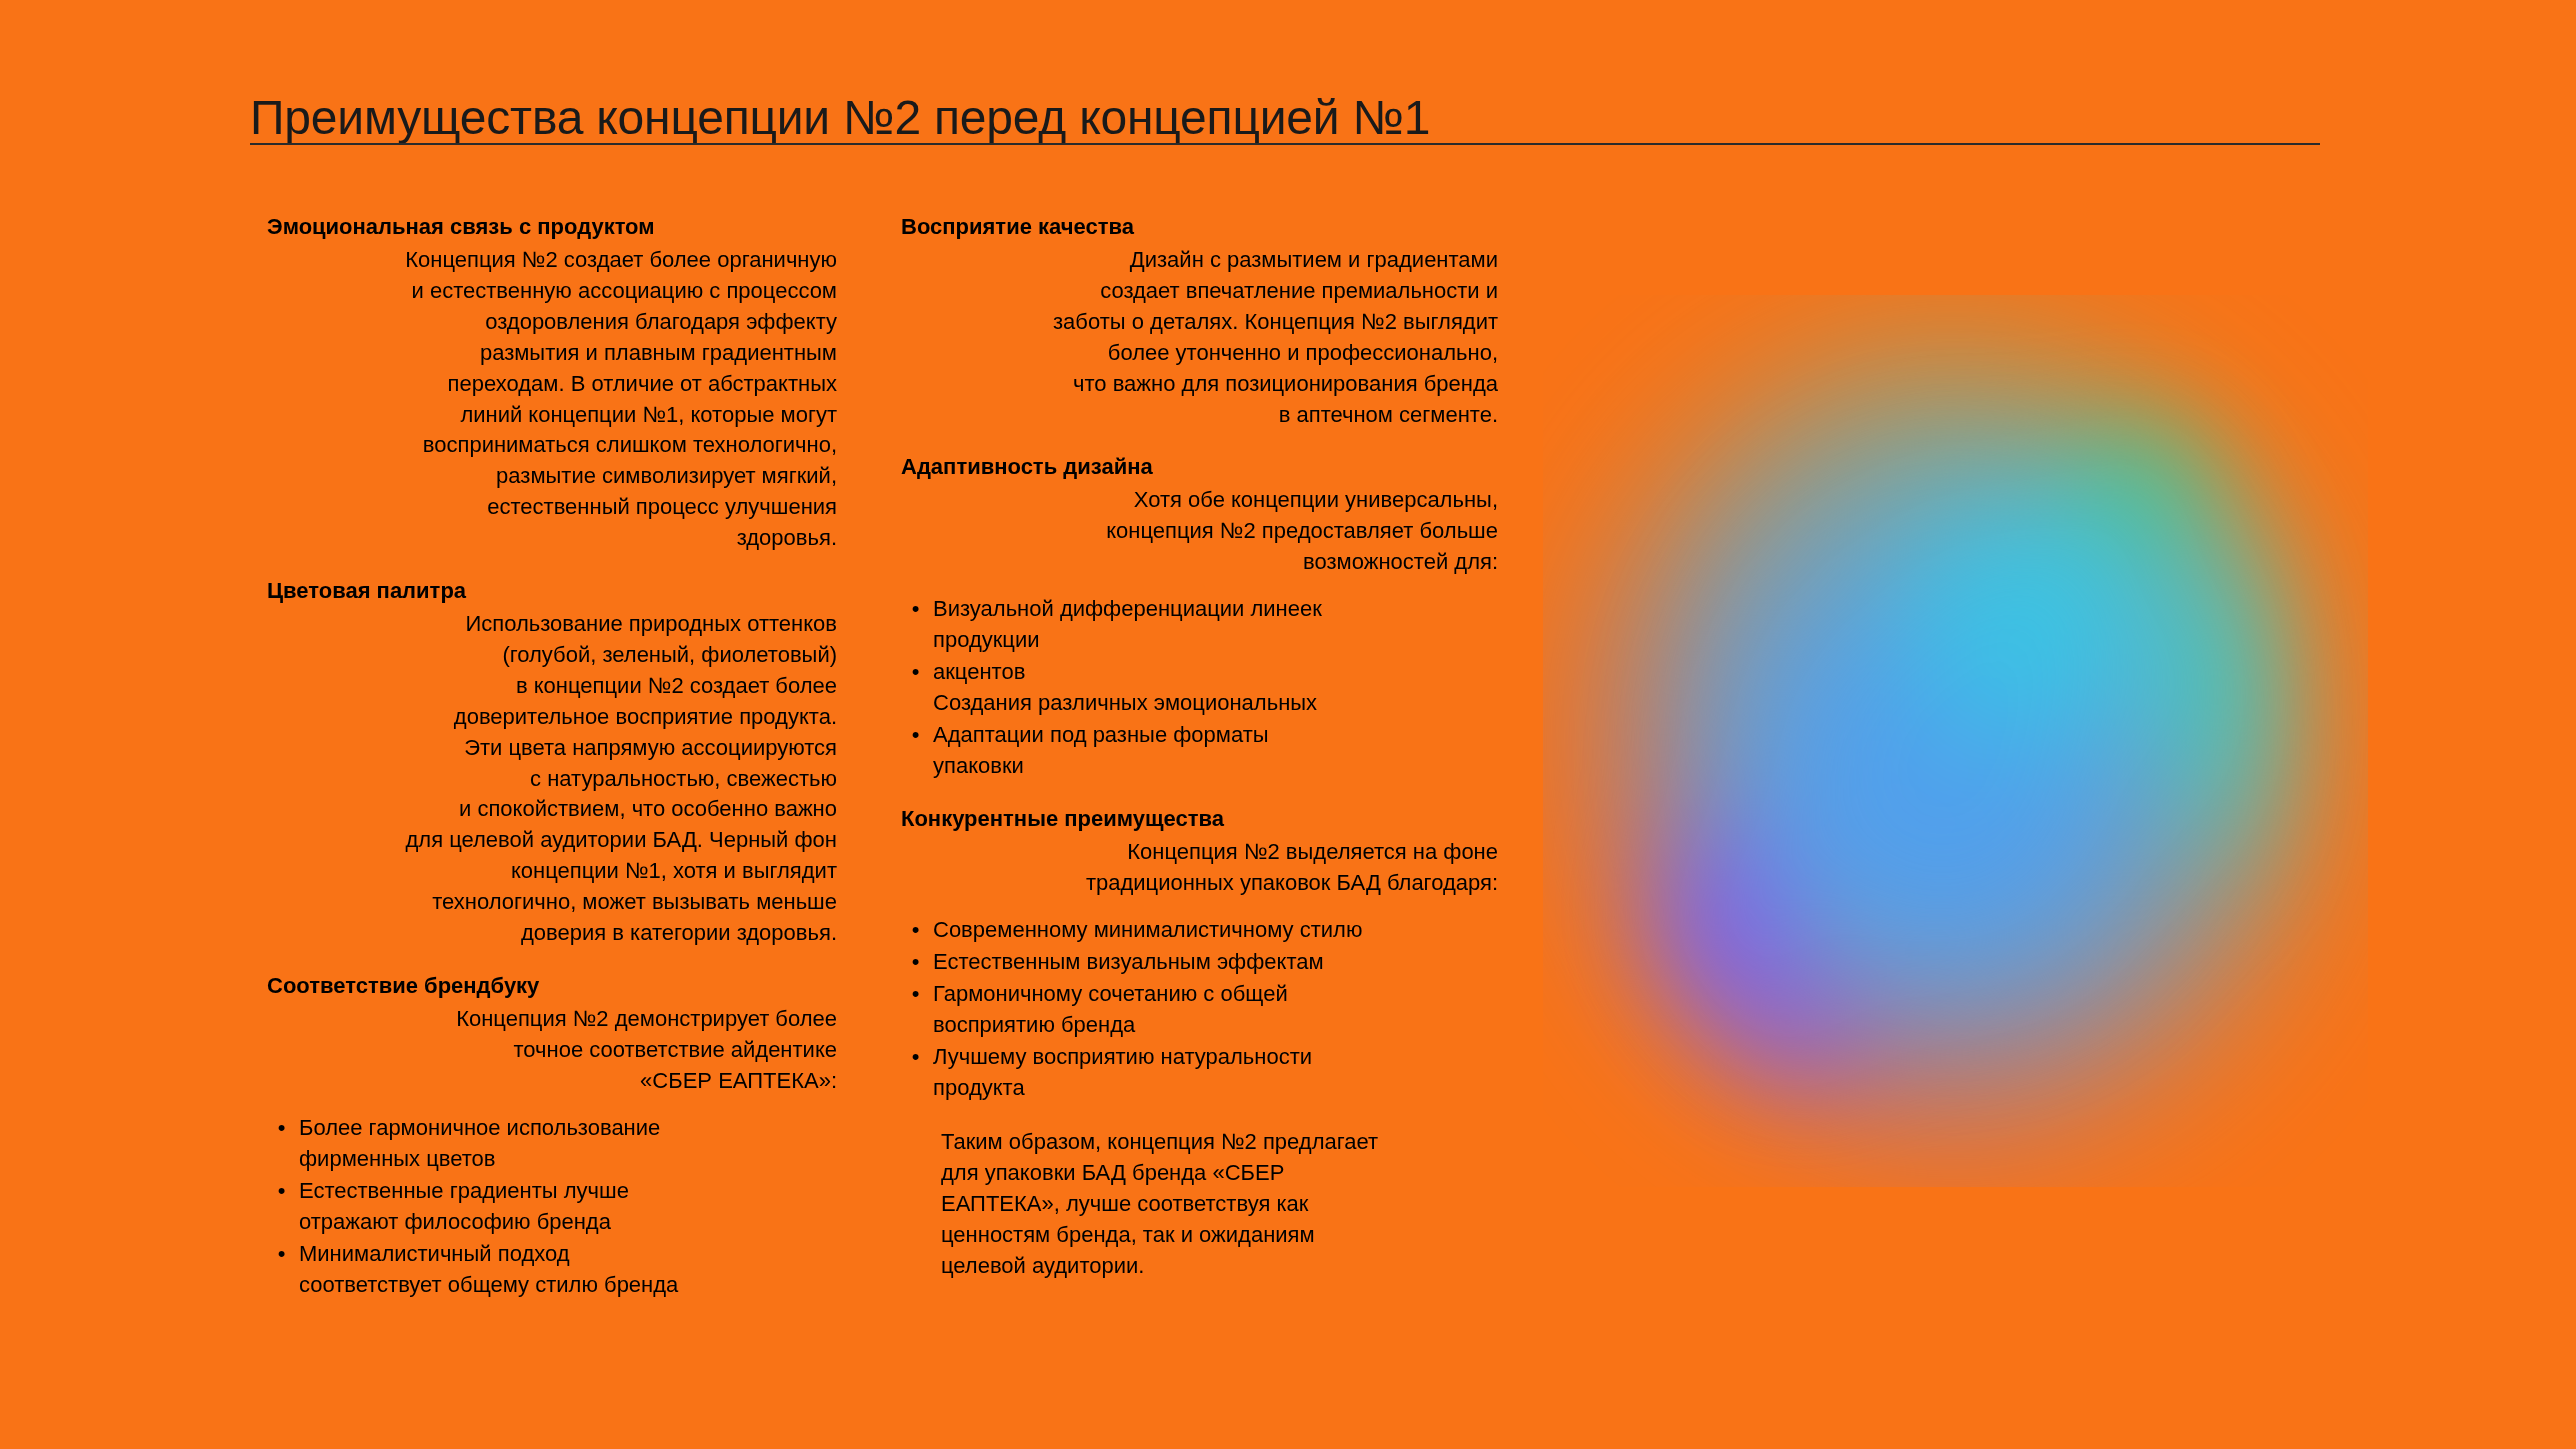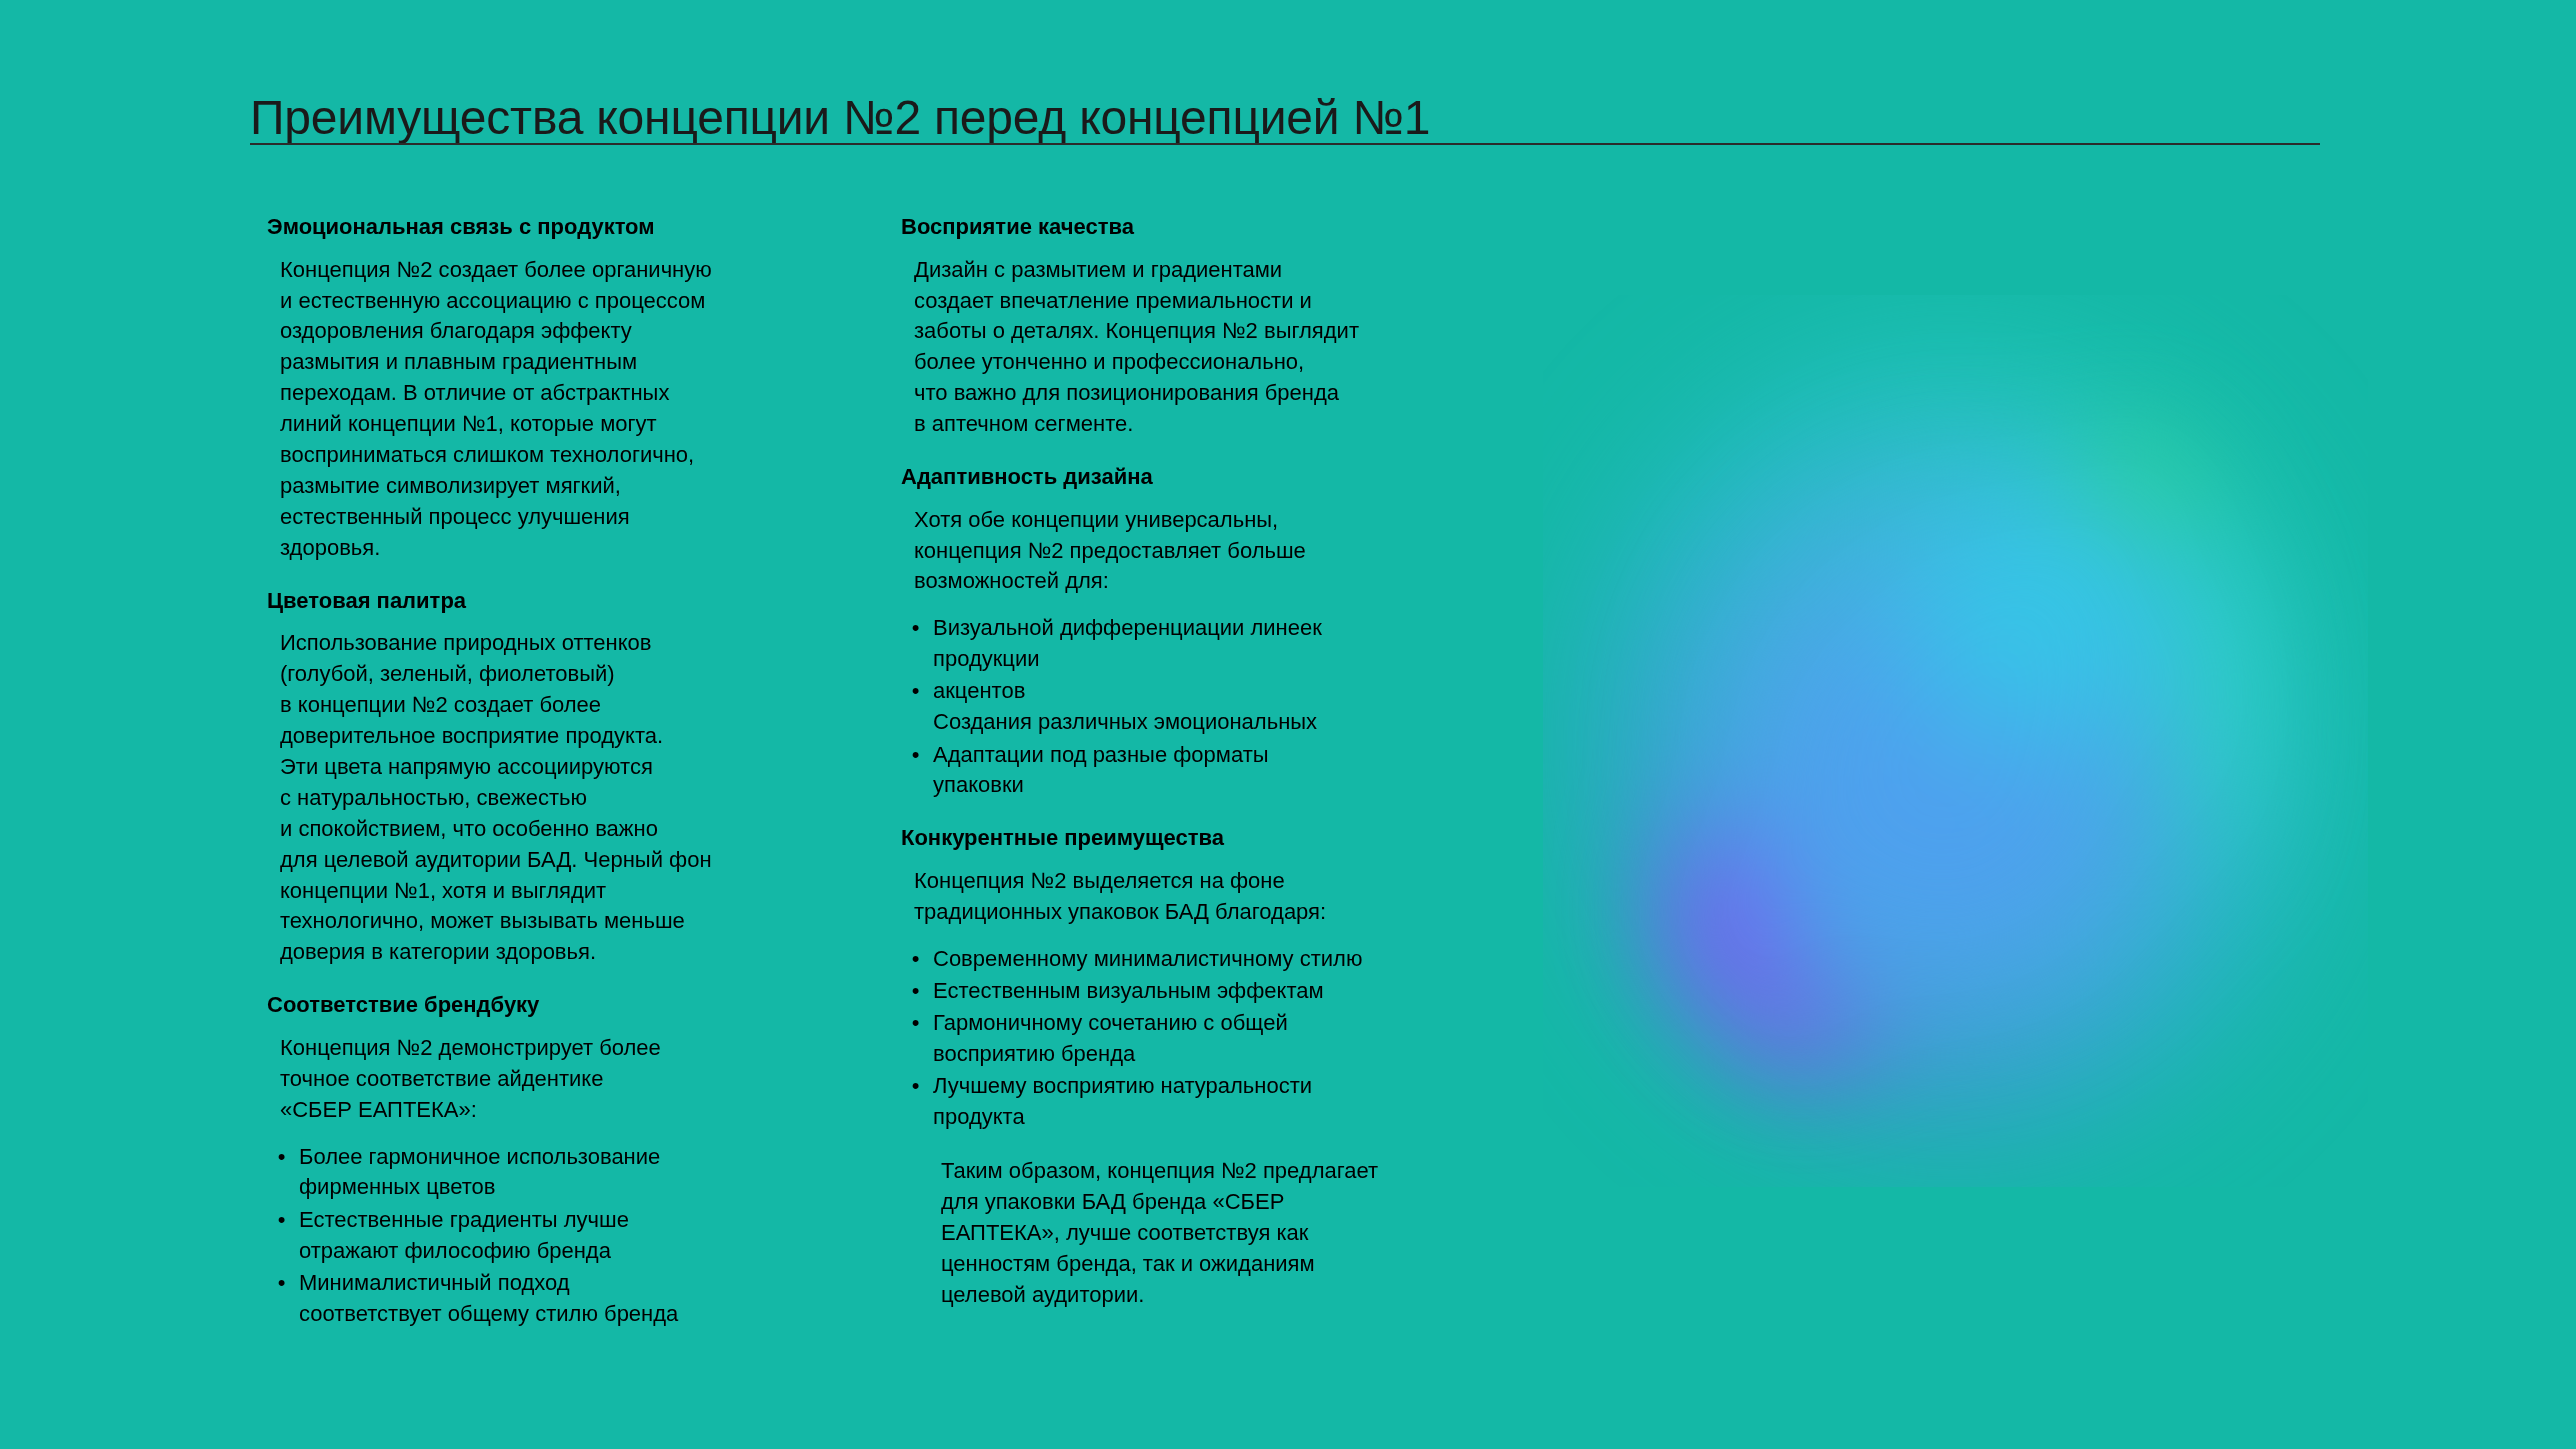--- a/index.html
+++ b/index.html
@@ -15,21 +15,21 @@
     font-family: "Liberation Sans", "DejaVu Sans", sans-serif;
     color: #000000;
     position: relative;
     -webkit-font-smoothing: antialiased;
   }
 
   
   .slide {
     position: absolute;
     inset: 0;
-    background: #14b8a6;
+    background: #f97316;
   }
 
   
   .blob-wrap {
     position: absolute;
     left: 1543px;
     top: 295px;
     width: 825px;
     height: 892px;
     pointer-events: none;
@@ -109,22 +109,23 @@
     font-size: 22px;
     font-weight: 700;
     line-height: 1.30;
     margin: 0 0 3.4px 0;
     color: #000000;
   }
   .sec-body {
     font-size: 22px;
     font-weight: 400;
     line-height: 1.405;
-    margin: 13px;
+    margin: 0;
     color: #000000;
+    text-align: right;
   }
   .sec-body .ln { display: block; }
 
   .bullets {
     list-style: none;
     margin: 16px 0 0 0;
     padding: 0;
   }
   .bullets li {
     position: relative;

